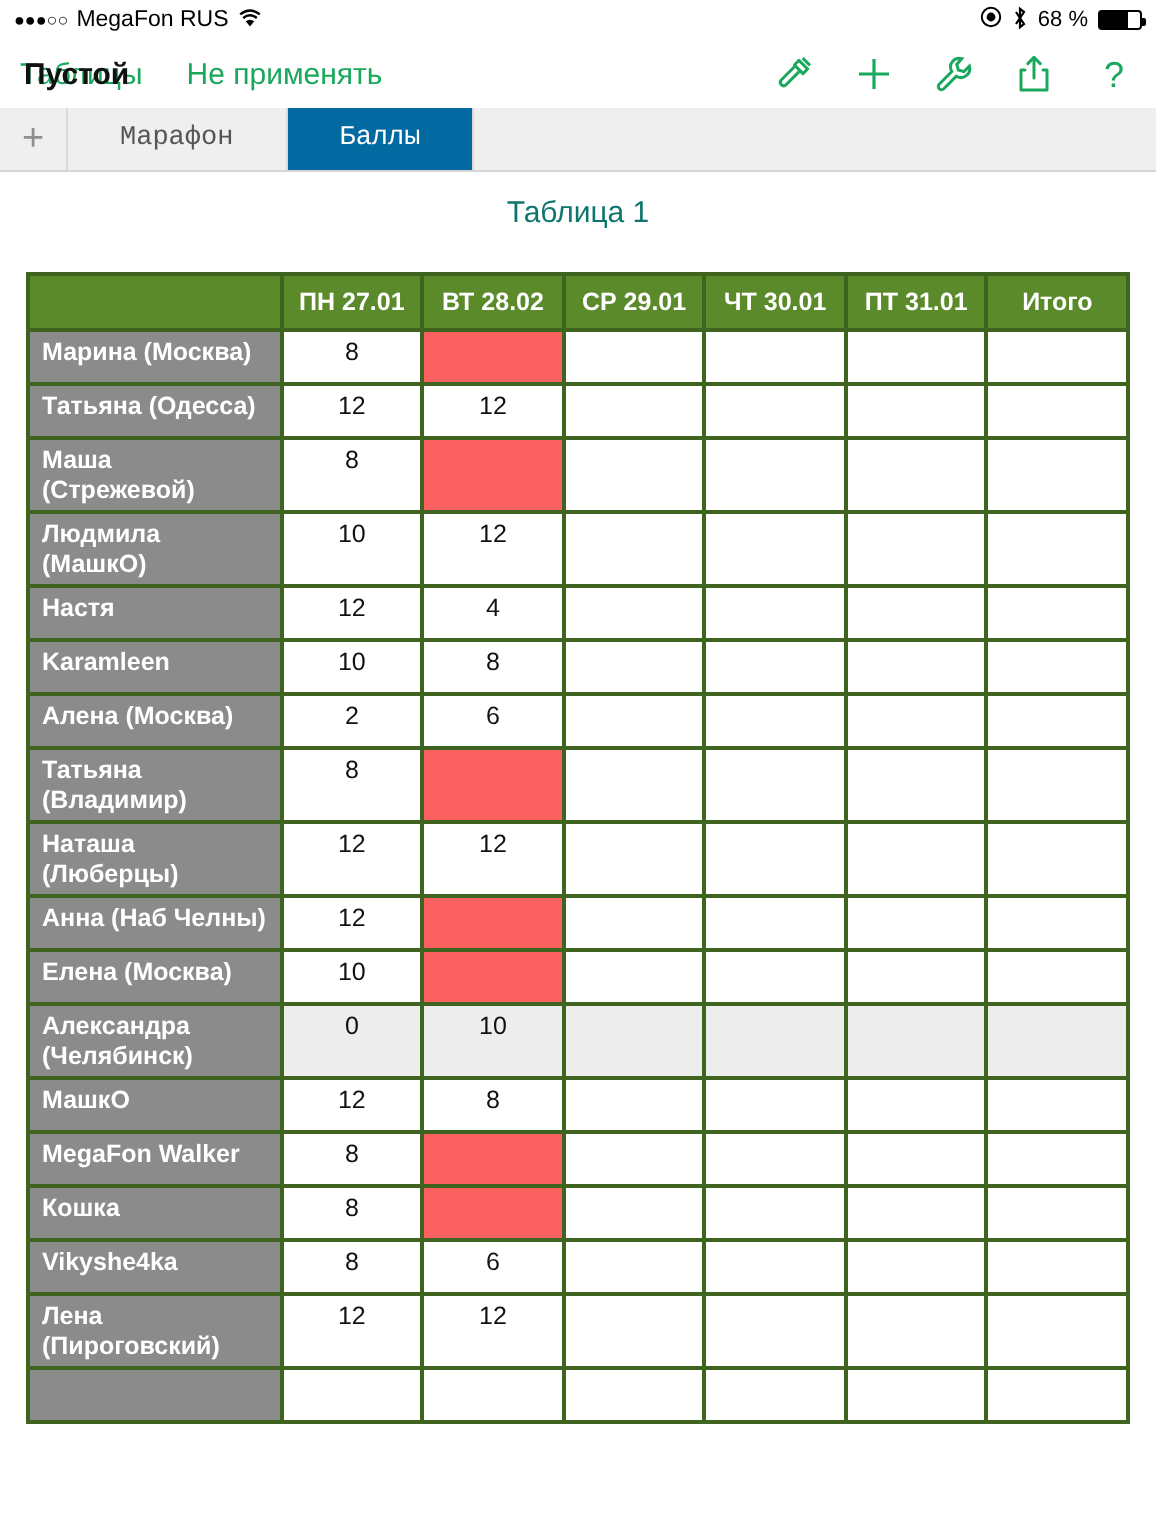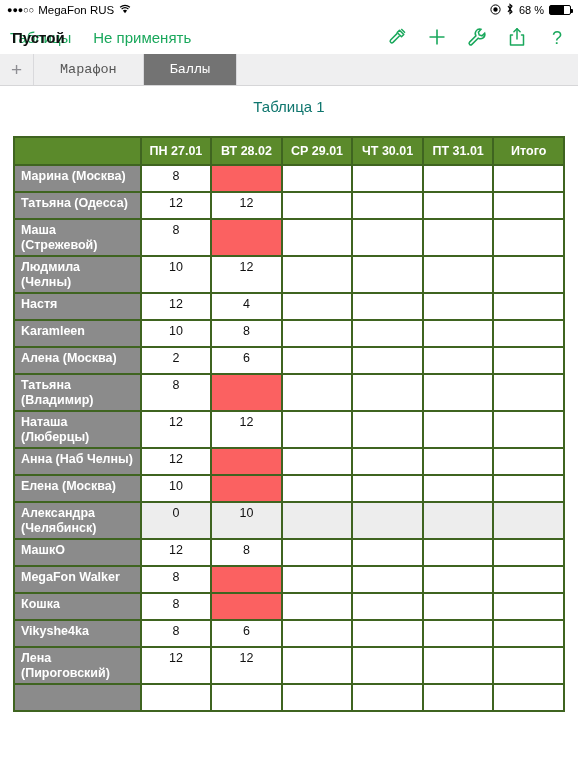--- a/index.html
+++ b/index.html
@@ -79,21 +79,21 @@
     color: #8e8e93; font-size: 19px; cursor: pointer;
     border-right: 1px solid #d9d9dc;
   }
   .tab {
     padding: 0 26px; display: flex; align-items: center; justify-content: center;
     font-size: 13.5px; color: #555; cursor: pointer;
     border-right: 1px solid #d9d9dc;
     white-space: nowrap;
     font-family: Liberation Mono, monospace;
   }
-  .tab.active { background: #737373; color: #ffffff; }
+  .tab.active { background: #0369a1; color: #ffffff; }
 
   
   .doc {
     background: #ffffff;
     height: 704px;
     overflow: hidden;
     position: relative;
   }
   .sheet-title {
     text-align: center;
@@ -275,21 +275,21 @@
           <tr>
             <td class="rowhdr">Маша (Стрежевой)</td>
             <td class="val">8</td>
             <td class="val red"></td>
             <td class="val"></td>
             <td class="val"></td>
             <td class="val"></td>
             <td class="val"></td>
           </tr>
           <tr>
-            <td class="rowhdr">Людмила (Челны)</td>
+            <td class="rowhdr">Людмила (МашкО)</td>
             <td class="val">10</td>
             <td class="val">12</td>
             <td class="val"></td>
             <td class="val"></td>
             <td class="val"></td>
             <td class="val"></td>
           </tr>
           <tr>
             <td class="rowhdr">Настя</td>
             <td class="val">12</td>

